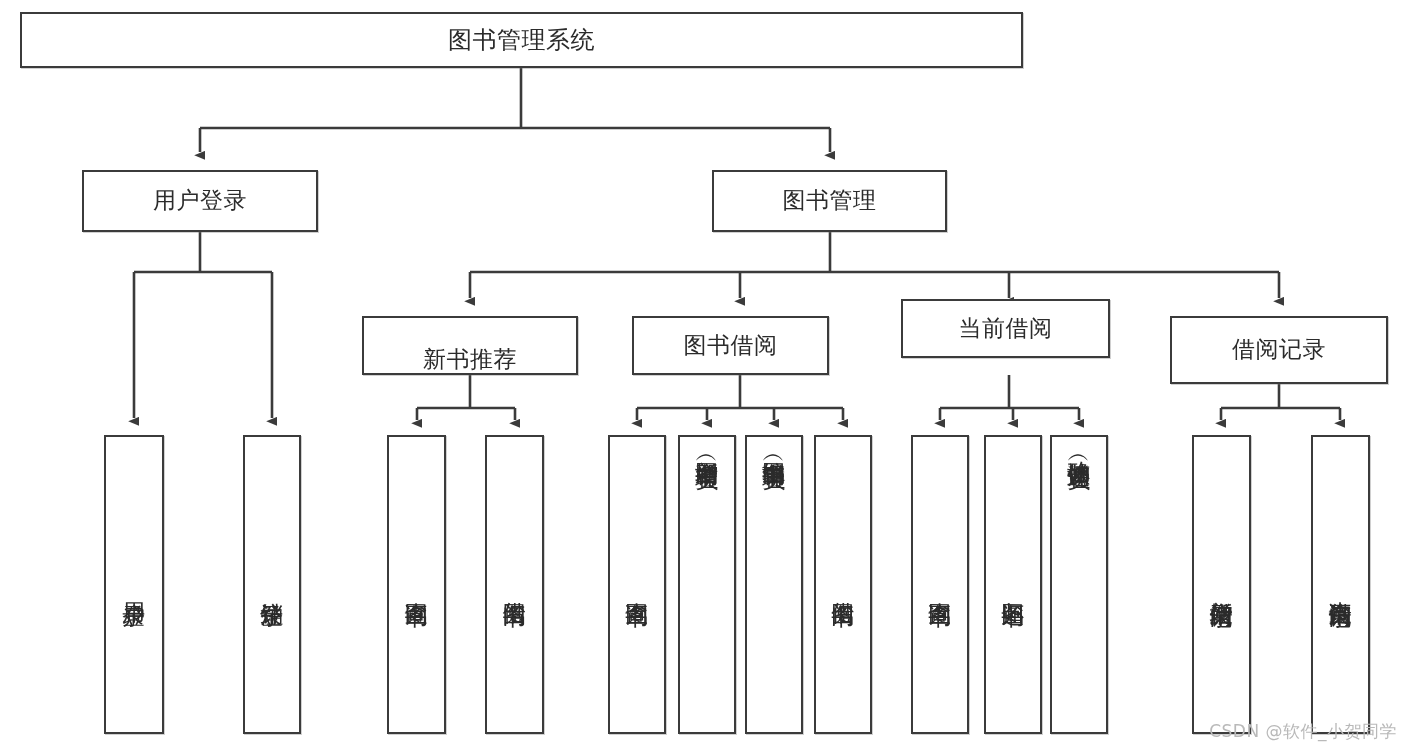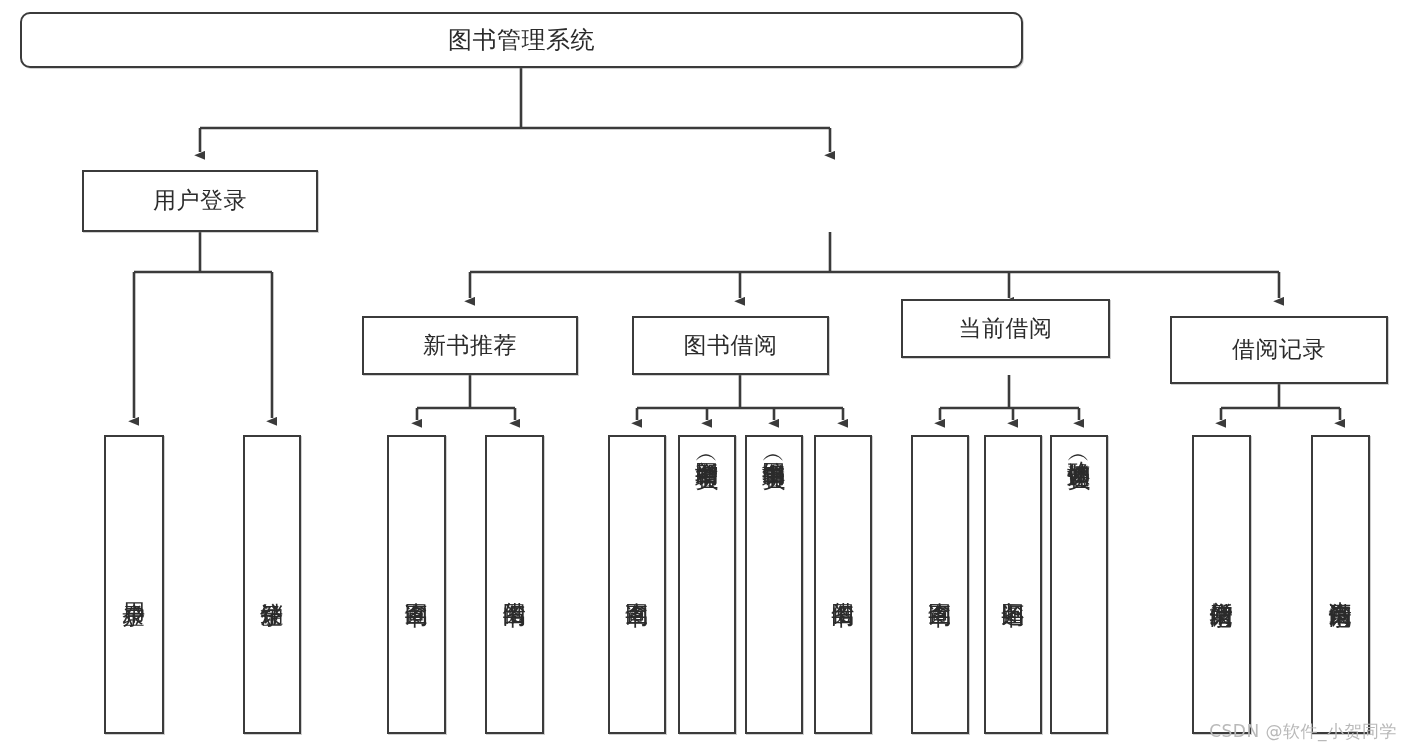--- a/index.html
+++ b/index.html
@@ -127,29 +127,32 @@
       <path d="M1013,408 L1013,420" marker-end="url(#arrow)"></path>
       <path d="M1079,408 L1079,420" marker-end="url(#arrow)"></path>
 
       <path d="M1279,375 L1279,408"></path>
       <path d="M1221,408 L1340,408"></path>
       <path d="M1221,408 L1221,420" marker-end="url(#arrow)"></path>
       <path d="M1340,408 L1340,420" marker-end="url(#arrow)"></path>
     </g>
   </svg>
 
-  <div class="node h root" style="left:20px; top:12px; width:1003px; height:56px;border-radius:10px;">
+  <div class="node h root" style="left:20px; top:12px; width:1003px; height:56px;">
     <span class="lbl">图书管理系统</span>
   </div>
 
   <div class="node h" style="left:82px; top:170px; width:236px; height:62px;">
     <span class="lbl">用户登录</span>
   </div>
-
-  <div class="node h" style="left:362px; top:316px; width:216px; height:59px;">
+  <div class="node h" style="left:712px; top:170px; width:235px; height:62px;">
+    <span class="lbl">图书管理</span>
+  </div>
+
+  <div class="node h" style="left:362px; top:316px; width:216px; height:59px;align-items:flex-end;">
     <span class="lbl">新书推荐</span>
   </div>
   <div class="node h" style="left:632px; top:316px; width:197px; height:59px;">
     <span class="lbl">图书借阅</span>
   </div>
   <div class="node h" style="left:901px; top:299px; width:209px; height:59px;">
     <span class="lbl">当前借阅</span>
   </div>
   <div class="node h" style="left:1170px; top:316px; width:218px; height:68px;">
     <span class="lbl">借阅记录</span>

